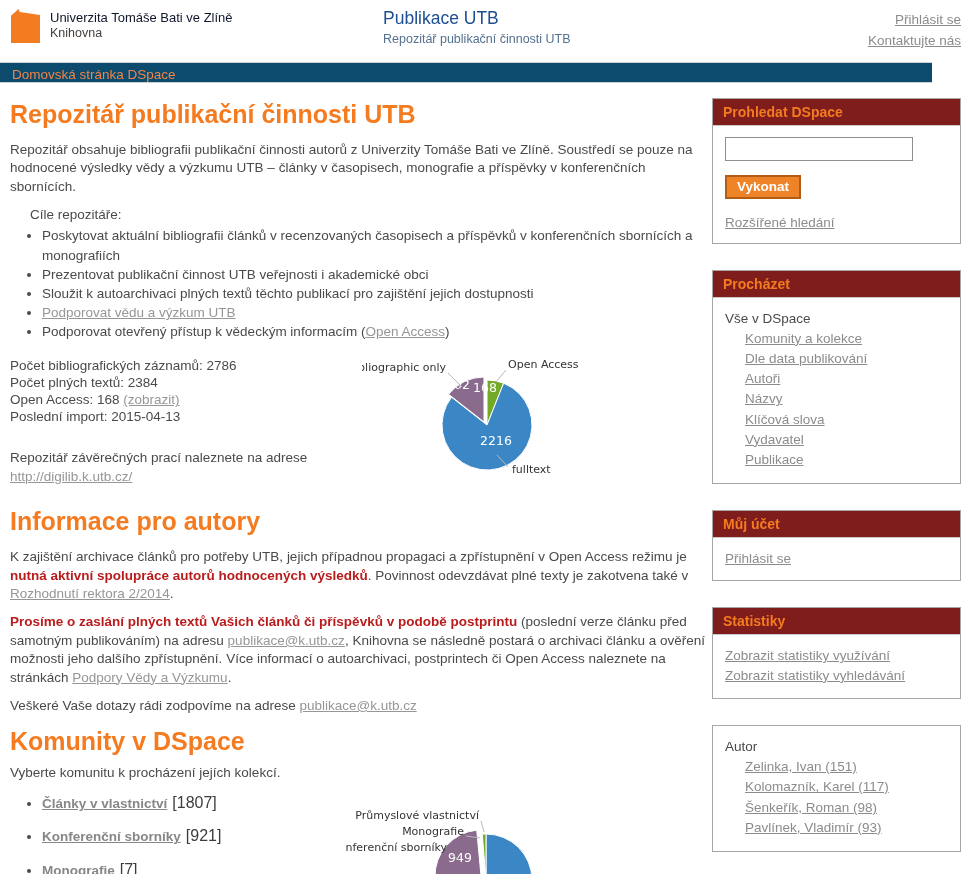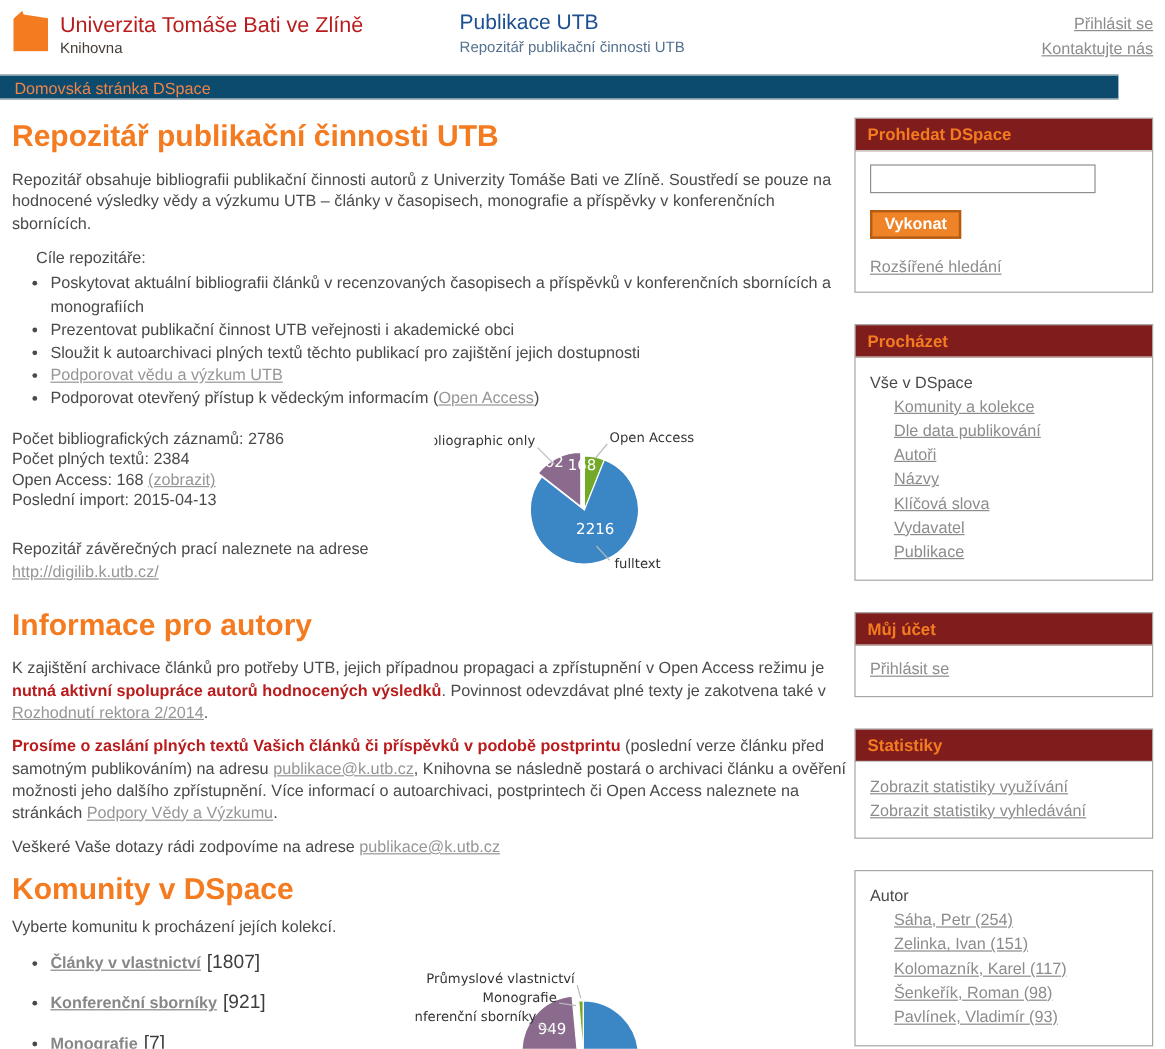--- a/index.html
+++ b/index.html
@@ -6,21 +6,21 @@
   body{
     width:971px;height:874px;overflow:hidden;position:relative;
     background:#fff;font-family:"Liberation Sans",sans-serif;color:#4a4a4a;
   }
   a{cursor:pointer;}
   
   #header{position:absolute;left:0;top:0;width:971px;height:62px;background:#fff;}
   #logo{position:absolute;left:11px;top:9px;width:29px;height:34px;background:#f47c20;
         clip-path:polygon(0 20%,26% 0,30% 9%,100% 18%,100% 100%,0 100%);}
   #brand{position:absolute;left:50px;top:10px;line-height:1.25;}
-  .uni{font-size:18px;color:#b91c1c;}
+  .uni{font-size:13px;color:#0f172a;}
   .lib{font-size:12.5px;font-weight:normal;color:#453e39;}
   #site{position:absolute;left:383px;top:8px;}
   .site-title{font-size:17.5px;color:#1d4f91;}
   .site-sub{font-size:12.5px;color:#54718f;margin-top:3px;}
   #hlinks{position:absolute;right:10px;top:10px;text-align:right;}
   #hlinks a{display:block;font-size:13.5px;color:#8c8c8c;text-decoration:underline;line-height:1.55;}
   
   #breadcrumb{position:absolute;left:0;top:62px;width:932px;height:21px;background:#0c4a6e;
     border-top:1px solid #d2d2d2;border-bottom:1px solid #cfcfcf;line-height:21px;padding-left:12px;box-sizing:border-box;}
   #breadcrumb a{font-size:13.5px;color:#ef8547;text-decoration:none;}
@@ -218,21 +218,20 @@
     <div class="sbox-b">
       <a style="display:block;line-height:1.45">Zobrazit statistiky využívání</a>
       <a style="display:block;line-height:1.45">Zobrazit statistiky vyhledávání</a>
     </div>
   </div>
 
   <div class="sbox">
     <div class="sbox-b">
       <div class="group-label">Autor</div>
       <div class="sub-list">
-        <a>Sáha, Petr (254)</a>
         <a>Zelinka, Ivan (151)</a>
         <a>Kolomazník, Karel (117)</a>
         <a>Šenkeřík, Roman (98)</a>
         <a>Pavlínek, Vladimír (93)</a>
 
       </div>
 
     </div>
   </div>
 

